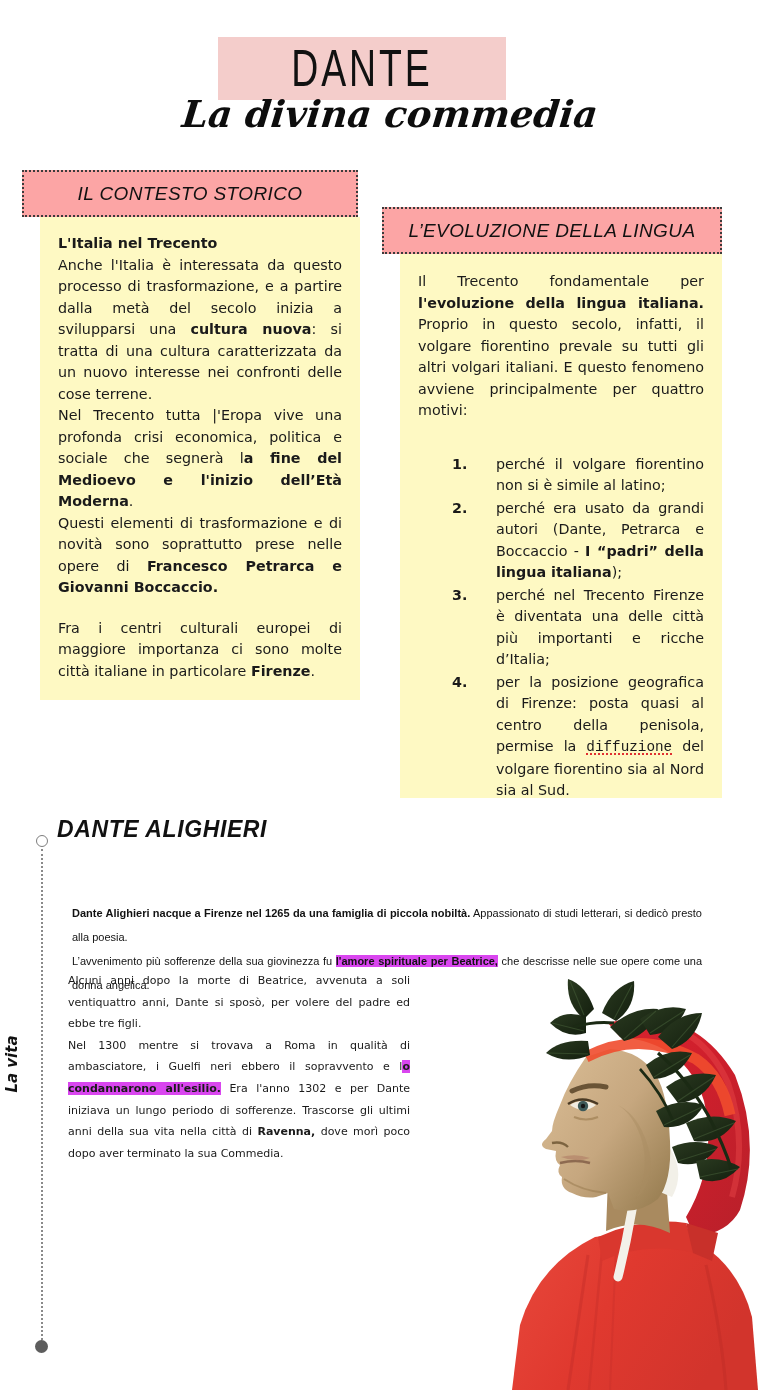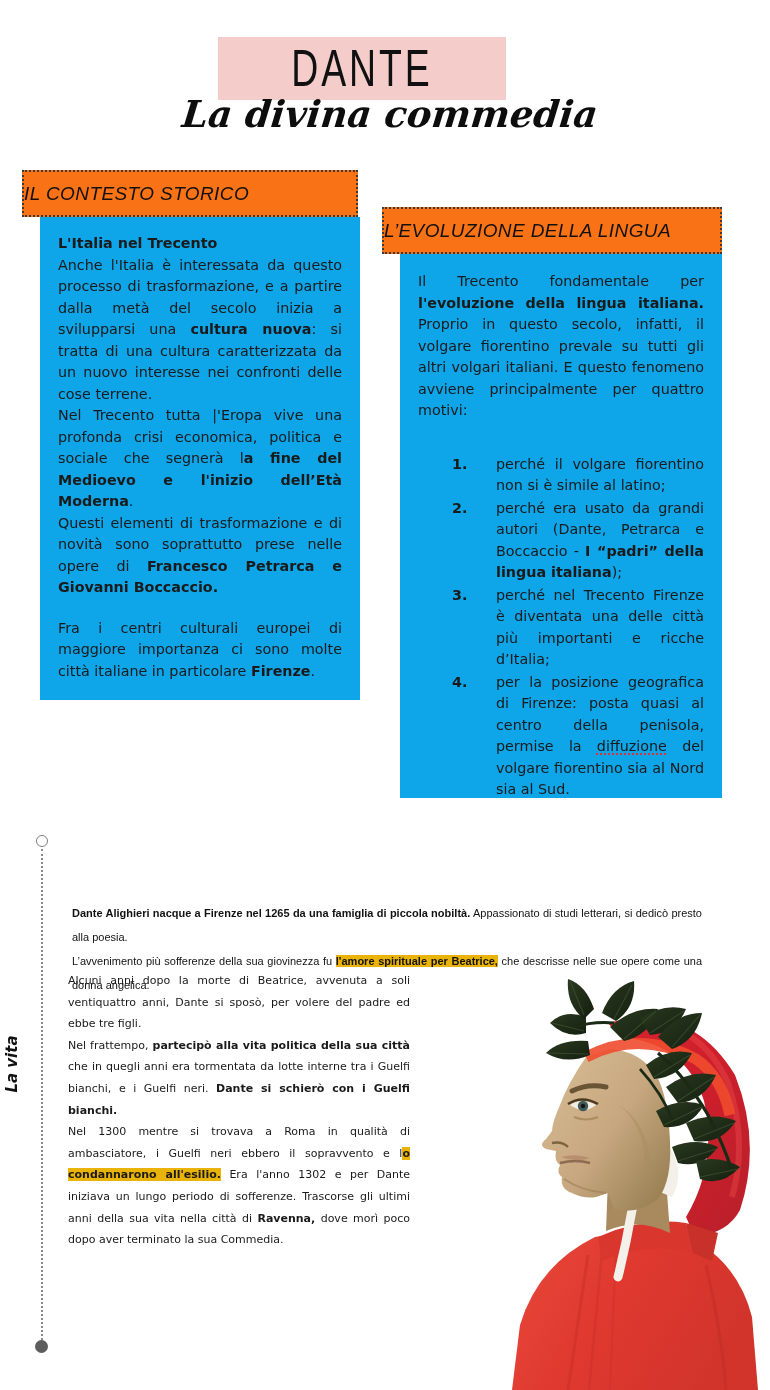--- a/index.html
+++ b/index.html
@@ -36,40 +36,40 @@
     font-size:37px;
     line-height:44px;
     color:#0d0d0d;
     transform:skewX(-6deg);
   }
 
   
   .hdr-box{
     position:absolute;
     border:2px dotted #3b3b3b;
-    background:#f97316;
-    display:flex;align-items:center;justify-content:flex-start;
+    background:#fca5a5;
+    display:flex;align-items:center;justify-content:center;
     box-sizing:border-box;
     z-index:3;
   }
   .hdr-box span{
     font-family:"Liberation Sans", sans-serif;
     font-style:italic;
     font-size:19px;
     letter-spacing:0.4px;
     color:#111;
     white-space:nowrap;
   }
   #hdr-contesto{left:22px;top:170px;width:336px;height:47px;}
   #hdr-lingua{left:382px;top:207px;width:340px;height:47px;}
 
   
   .cream{
     position:absolute;
-    background:#0ea5e9;
+    background:#fef9c3;
     box-sizing:border-box;
     z-index:1;
   }
   #box-contesto{left:40px;top:217px;width:320px;height:483px;padding:16px 18px 14px 18px;}
   #box-lingua{left:400px;top:253px;width:322px;height:545px;padding:18px 18px 14px 18px;}
 
   .cream p{
     margin:0;
     font-family:"DejaVu Sans", sans-serif;
     font-size:14.3px;
@@ -104,20 +104,21 @@
     position:absolute;left:0;top:0;
     font-weight:700;
     font-size:14.3px;
   }
   .misspell{
     text-decoration:underline;
     text-decoration-style:dotted;
     text-decoration-color:#e03030;
     text-decoration-thickness:2px;
     text-underline-offset:2px;
+    font-family:Liberation Mono, monospace;
   }
 
   
   #sec-title{
     position:absolute;left:57px;top:816px;
     font-family:"Liberation Sans", sans-serif;
     font-style:italic;font-weight:700;
     font-size:23px;letter-spacing:0.6px;
     color:#111;
   }
@@ -134,21 +135,21 @@
     text-align:center;
   }
 
   #intro{
     position:absolute;left:72px;top:901px;width:630px;
     font-family:"Liberation Sans", sans-serif;
     font-size:11px;line-height:24px;color:#121212;
     text-align:justify;
   }
   #intro b{font-weight:700;}
-  .hl{background:#eab308;}
+  .hl{background:#d946ef;}
 
   #bodycol{
     position:absolute;left:68px;top:970px;width:342px;
     font-family:"DejaVu Sans", sans-serif;
     font-size:11px;line-height:21.6px;color:#1a1a1a;
     text-align:justify;
   }
   #bodycol p{margin:0;}
   #bodycol b{font-weight:700;}
 
@@ -183,36 +184,36 @@
   <div class="cream" id="box-lingua">
     <p><span>Il Trecento fondamentale per </span><b>l'evoluzione della lingua italiana.</b><span> Proprio in questo secolo, infatti, il volgare fiorentino prevale su tutti gli altri volgari italiani. E questo fenomeno avviene principalmente per quattro motivi:</span></p>
     <ol class="motivi" id="motivi-list">
       <li><span>perché il volgare fiorentino non si è simile al latino;</span></li>
       <li><span>perché era usato da grandi autori (Dante, Petrarca e Boccaccio - </span><b>I “padri” della lingua italiana</b><span>);</span></li>
       <li><span>perché nel Trecento Firenze è diventata una delle città più importanti e ricche d’Italia;</span></li>
       <li><span>per la posizione geografica di Firenze: posta quasi al centro della penisola, permise la </span><span class="misspell">diffuzione</span><span> del volgare fiorentino sia al Nord sia al Sud.</span></li>
     </ol>
   </div>
 
+  <div id="sec-title">DANTE ALIGHIERI</div>
 
   <div id="timeline">
     <div id="tl-line"></div>
     <div id="tl-top"></div>
     <div id="tl-bottom"></div>
   </div>
   <div id="vlabel">La vita</div>
 
   <div id="intro">
     <b>Dante Alighieri nacque a Firenze nel 1265 da una famiglia di piccola nobiltà.</b><span> Appassionato di studi letterari, si dedicò presto alla poesia.</span><br>
     <span>L’avvenimento più sofferenze della sua giovinezza fu </span><b class="hl">l'amore spirituale per Beatrice,</b><span> che descrisse nelle sue opere come una donna angelica.</span>
   </div>
 
   <div id="bodycol">
     <p>Alcuni anni dopo la morte di Beatrice, avvenuta a soli ventiquattro anni, Dante si sposò, per volere del padre ed ebbe tre figli.</p>
-    <p><span>Nel frattempo, </span><b>partecipò alla vita politica della sua città</b><span> che in quegli anni era tormentata da lotte interne tra i Guelfi bianchi, e i Guelfi neri. </span><b>Dante si schierò con i Guelfi bianchi.</b></p>
     <p><span>Nel 1300 mentre si trovava a Roma in qualità di ambasciatore, i Guelfi neri ebbero il sopravvento e l</span><b class="hl">o condannarono all'esilio.</b><span> Era l'anno 1302 e per Dante iniziava un lungo periodo di sofferenze. Trascorse gli ultimi anni della sua vita nella città di </span><b>Ravenna,</b><span> dove morì poco dopo aver terminato la sua Commedia.</span></p>
   </div>
 
   <div id="portrait">
     <svg viewBox="0 0 280 425" width="280" height="425" xmlns="http://www.w3.org/2000/svg">
       <defs>
         <linearGradient id="hoodG" x1="0" y1="0" x2="1" y2="1">
           <stop offset="0%" stop-color="#d8242f"></stop>
           <stop offset="45%" stop-color="#cf1f2c"></stop>
           <stop offset="100%" stop-color="#b8202a"></stop>

